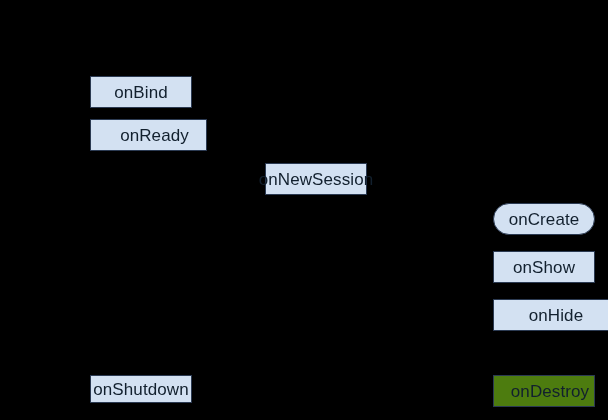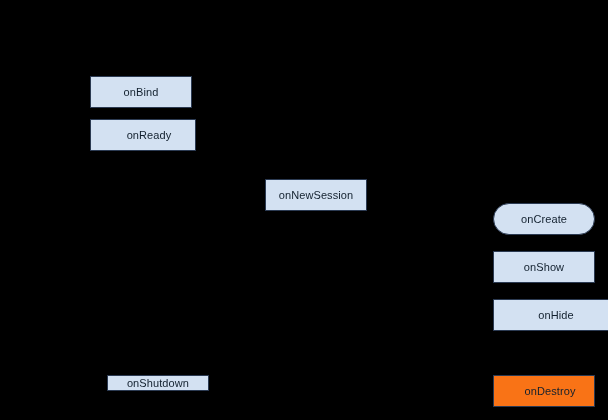--- a/index.html
+++ b/index.html
@@ -18,53 +18,53 @@
   }
   .node {
     position: absolute;
     box-sizing: border-box;
     background: #d3e1f2;
     border: 1px solid #2b3a52;
     display: flex;
     align-items: center;
     justify-content: center;
     color: #12202e;
-    font-size: 11px;
+    font-size: 17px;
     font-family: "Liberation Sans", sans-serif;
     letter-spacing: 0.1px;
     line-height: 1;
     white-space: nowrap;
     user-select: none;
   }
   .node-label {
     display: block;
     pointer-events: none;
   }
 </style>
 </head>
 <body>
 
 <div id="canvas" style="background: rgb(0, 0, 0);">
     <div class="node" style="left: 90px; top: 76px; width: 102px; height: 32px; background: rgb(211, 225, 242); border-color: rgb(43, 58, 82); color: rgb(18, 32, 46);">
       <span class="node-label">onBind</span>
     </div>
-    <div class="node" style="left: 90px; top: 119px; width: 106px; height: 32px; background: rgb(211, 225, 242); border-color: rgb(43, 58, 82); color: rgb(18, 32, 46); padding-left: 12px;">
+    <div class="node" style="left: 90px; top: 119px; width: 117px; height: 32px; background: rgb(211, 225, 242); border-color: rgb(43, 58, 82); color: rgb(18, 32, 46); padding-left: 12px;">
       <span class="node-label">onReady</span>
     </div>
-    <div class="node" style="left: 265px; top: 163px; width: 102px; height: 32px; background: rgb(211, 225, 242); border-color: rgb(43, 58, 82); color: rgb(18, 32, 46); margin-top: 16px;">
+    <div class="node" style="left: 265px; top: 163px; width: 102px; height: 32px; background: rgb(211, 225, 242); border-color: rgb(43, 58, 82); color: rgb(18, 32, 46);">
       <span class="node-label">onNewSession</span>
     </div>
     <div class="node" style="left: 493px; top: 203px; width: 102px; height: 32px; background: rgb(211, 225, 242); border-color: rgb(43, 58, 82); color: rgb(18, 32, 46); border-radius: 16px;">
       <span class="node-label">onCreate</span>
     </div>
     <div class="node" style="left: 493px; top: 251px; width: 102px; height: 32px; background: rgb(211, 225, 242); border-color: rgb(43, 58, 82); color: rgb(18, 32, 46); justify-content: center;">
       <span class="node-label">onShow</span>
     </div>
     <div class="node" style="left: 493px; top: 299px; width: 126px; height: 32px; background: rgb(211, 225, 242); border-color: rgb(43, 58, 82); color: rgb(18, 32, 46);">
       <span class="node-label">onHide</span>
     </div>
-    <div class="node" style="left: 90px; top: 375px; width: 102px; height: 16px; background: rgb(211, 225, 242); border-color: rgb(43, 58, 82); color: rgb(18, 32, 46); margin-left: 17px;">
+    <div class="node" style="left: 90px; top: 375px; width: 102px; height: 28px; background: rgb(211, 225, 242); border-color: rgb(43, 58, 82); color: rgb(18, 32, 46);">
       <span class="node-label">onShutdown</span>
     </div>
-    <div class="node" style="left: 493px; top: 375px; width: 102px; height: 32px; background: #f97316; border-color: rgb(43, 58, 82); color: rgb(18, 32, 46); padding-left: 12px;">
+    <div class="node" style="left: 493px; top: 375px; width: 102px; height: 32px; background: #4d7c0f; border-color: rgb(43, 58, 82); color: rgb(18, 32, 46); padding-left: 12px;">
       <span class="node-label">onDestroy</span>
     </div>
   </div>
 
 </body></html>

